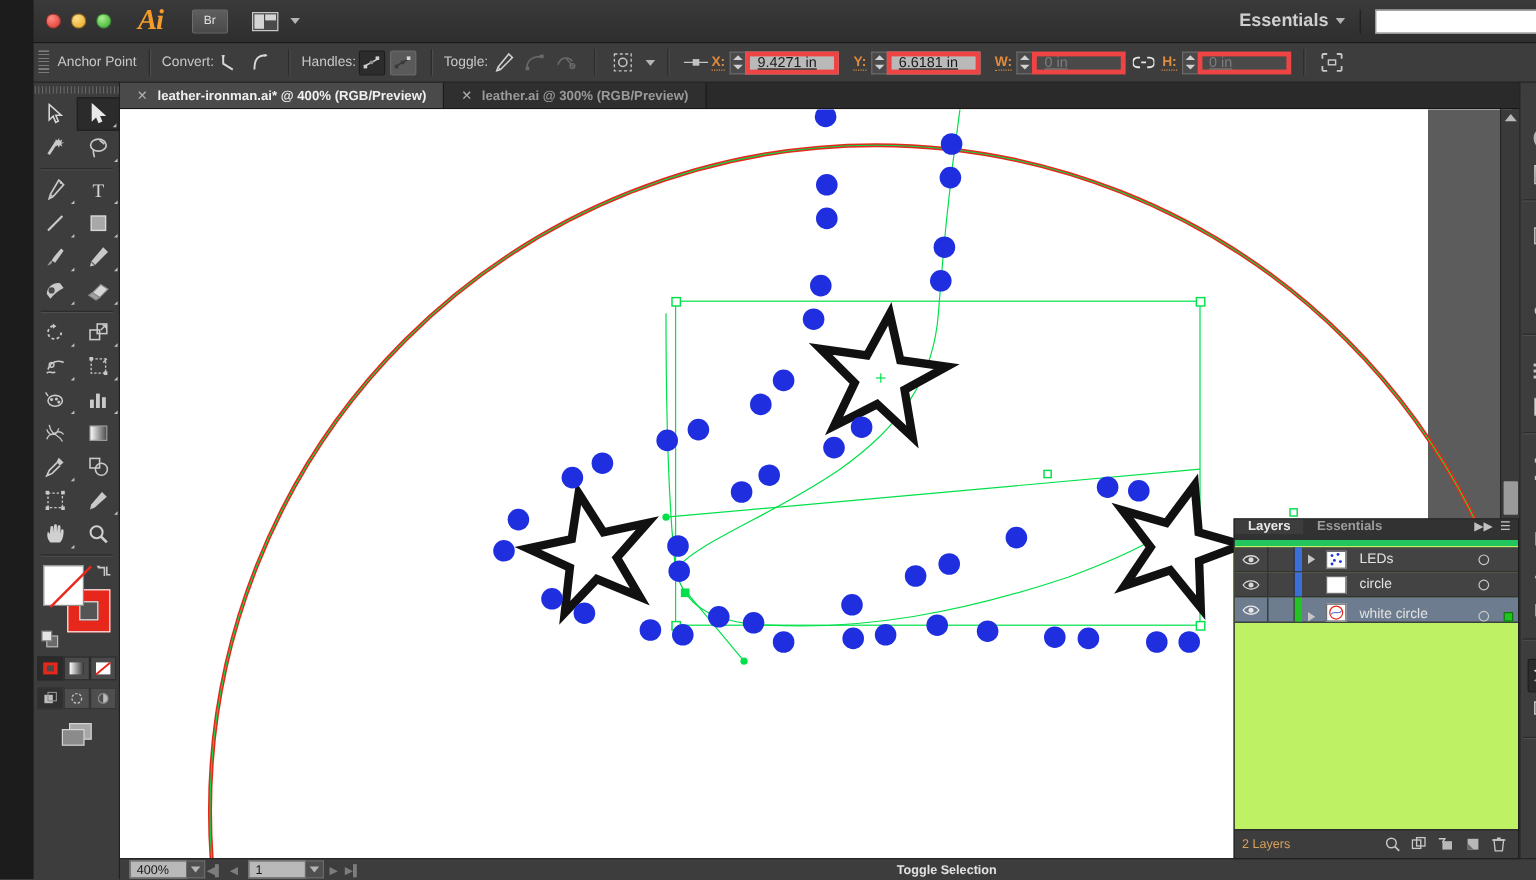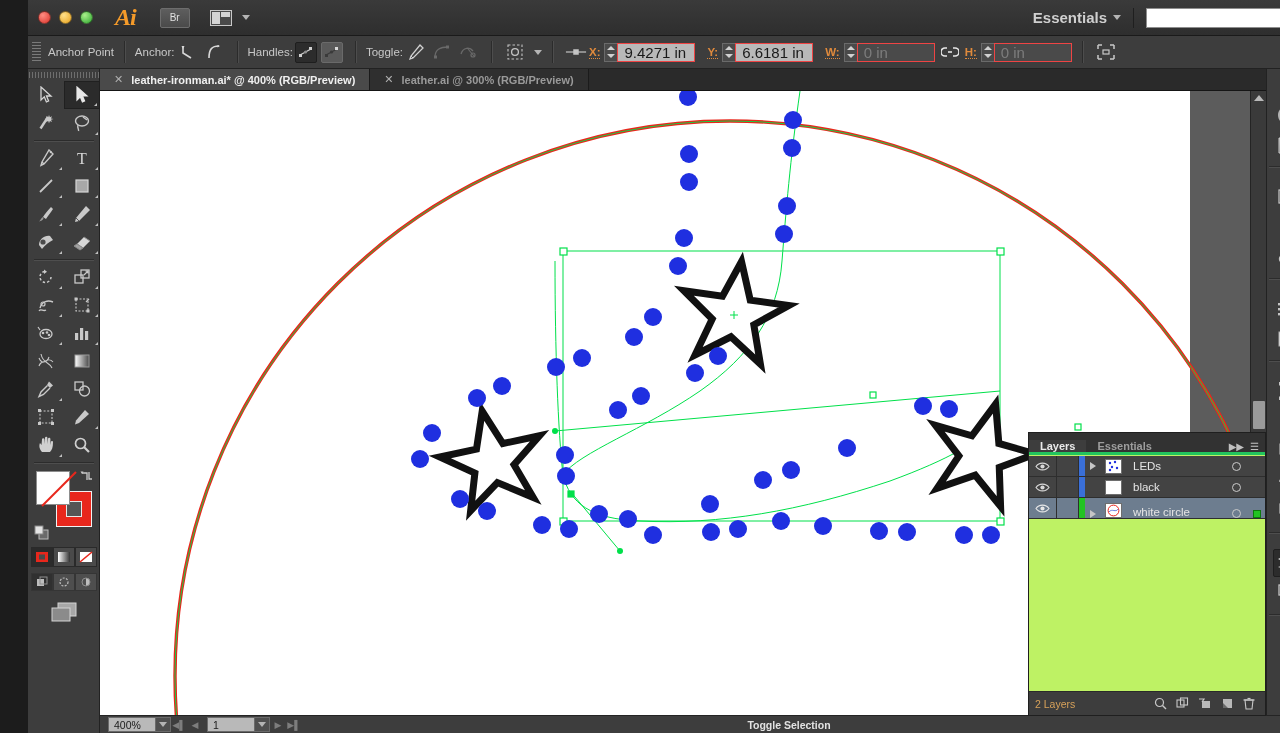--- a/index.html
+++ b/index.html
@@ -82,23 +82,23 @@
   .spin {
     width: 13px; height: 19px; background: #4a4a4a; border: 1px solid #6a6a6a;
     border-right: none; display: flex; flex-direction: column;
     align-items: center; justify-content: space-around;
   }
   .sp-a { width: 0; height: 0; border-left: 4px solid transparent;
           border-right: 4px solid transparent; }
   .sp-u { border-bottom: 4px solid #d0d0d0; }
   .sp-d { border-top: 4px solid #d0d0d0; }
   .num-field {
-    height: 19px; background: #b9b9b9; border: 1px solid #ef4444;
-    color: #1a1a1a; font-size: 15px; display: flex; align-items: center;
-    padding: 0 6px; min-width: 78px;
+    height: 19px; background: #b9b9b9; border: 4px solid #ef4444;
+    color: #1a1a1a; font-size: 12px; display: flex; align-items: center;
+    padding: 0 6px; min-width: 78px; text-decoration: underline;
   }
   .num-field.disabled { background: #4a4a4a; color: #7d7d7d; }
   .link-ico { width: 20px; height: 19px; display:flex; align-items:center;
               justify-content:center; margin: 0 5px; }
   .cb-right { margin-left: auto; display: flex; align-items: center; padding-right: 4px; }
 
   
   .tabbar {
     position: absolute; left: 72px; top: 69px; width: 1208px; height: 22px;
     background: #2a2a2a; display: flex; align-items: stretch;
@@ -233,21 +233,21 @@
               justify-content: center; margin: 1px 0; }
   .dock-ico.sel { background: #2c2c2c; border: 1px solid #1f1f1f; border-radius: 2px; }
 
   
   .layers-panel {
     position: absolute; left: 1000px; top: 432px; width: 238px; height: 284px;
     background: #3d3d3d; border: 1px solid #1f1f1f; z-index: 20;
     display: flex; flex-direction: column;
   }
   .lp-tabs { display: flex; height: 22px; background: #323232;
-             align-items: flex-end; border-bottom: 3px solid #22c55e; }
+             align-items: flex-start; border-bottom: 5px solid #22c55e; }
   .lp-tab { padding: 0 11px; display: flex; align-items: center;
             font-size: 11px; font-weight: bold; }
   .lp-tab.active { background: #3d3d3d; color: #eaeaea; }
   .lp-tab.inactive { color: #9d9d9d; }
   .lp-tabright { margin-left: auto; display: flex; align-items: center;
                  padding-right: 6px; gap: 6px; color: #c0c0c0; font-size: 10px; }
   .lp-rows { flex: 1; overflow: hidden; background: #bef264; padding-top: 1px; }
   .lrow {
     display: flex; align-items: center; height: 21px;
     border-bottom: 1px solid #2e2e2e; background: #434343; color: #e4e4e4;
@@ -299,21 +299,21 @@
       <div class="caret-dn"></div>
       <div class="ws-sep"></div>
       <div class="search-box" title=""></div>
     </div>
   </div>
 
   <div class="controlbar">
     <div class="grip"></div>
     <div class="cb-label">Anchor Point</div>
     <div class="cb-sep"></div>
-    <div class="cb-label">Anchor:</div>
+    <div class="cb-label">Convert:</div>
     <div class="cb-ico">
       <svg width="16" height="16" viewBox="0 0 16 16">
           <path d="M3 2 L3 9 L11 14" stroke="#d8d8d8" stroke-width="1.6" fill="none"></path>
           <path d="M1.5 2 L4.5 2 L3 5 Z" fill="#d8d8d8"></path>
         </svg>
     </div>
     <div class="cb-ico">
       <svg width="16" height="16" viewBox="0 0 16 16">
           <path d="M3 14 C3 5 6 2 13 2" stroke="#d8d8d8" stroke-width="1.6" fill="none"></path>
           <path d="M11.5 1 L14 2 L11.5 3.5 Z" fill="#d8d8d8"></path>
@@ -871,21 +871,21 @@
               <path d="M1 5.5 C4 1 11 1 14 5.5 C11 10 4 10 1 5.5 Z" fill="none" stroke="#d8d8d8" stroke-width="1.1"></path>
               <circle cx="7.5" cy="5.5" r="2.1" fill="#d8d8d8"></circle>
             </svg>
         </div>
         <div class="lcell-lock"></div>
         <div class="lcell-color" style="background:#3a6fd8"></div>
         <div class="lcell-tri"></div>
         <div class="lcell-thumb">
             <div class="lthumb"></div>
           </div>
-        <div class="lcell-name">black</div>
+        <div class="lcell-name">circle</div>
         <div class="lcell-target">
             <div class="ring"></div>
           </div>
         <div class="lcell-sq"></div>
       </div>
 
 
       <div class="lrow sel">
         <div class="lcell-eye">
           <svg width="15" height="11" viewBox="0 0 15 11">

